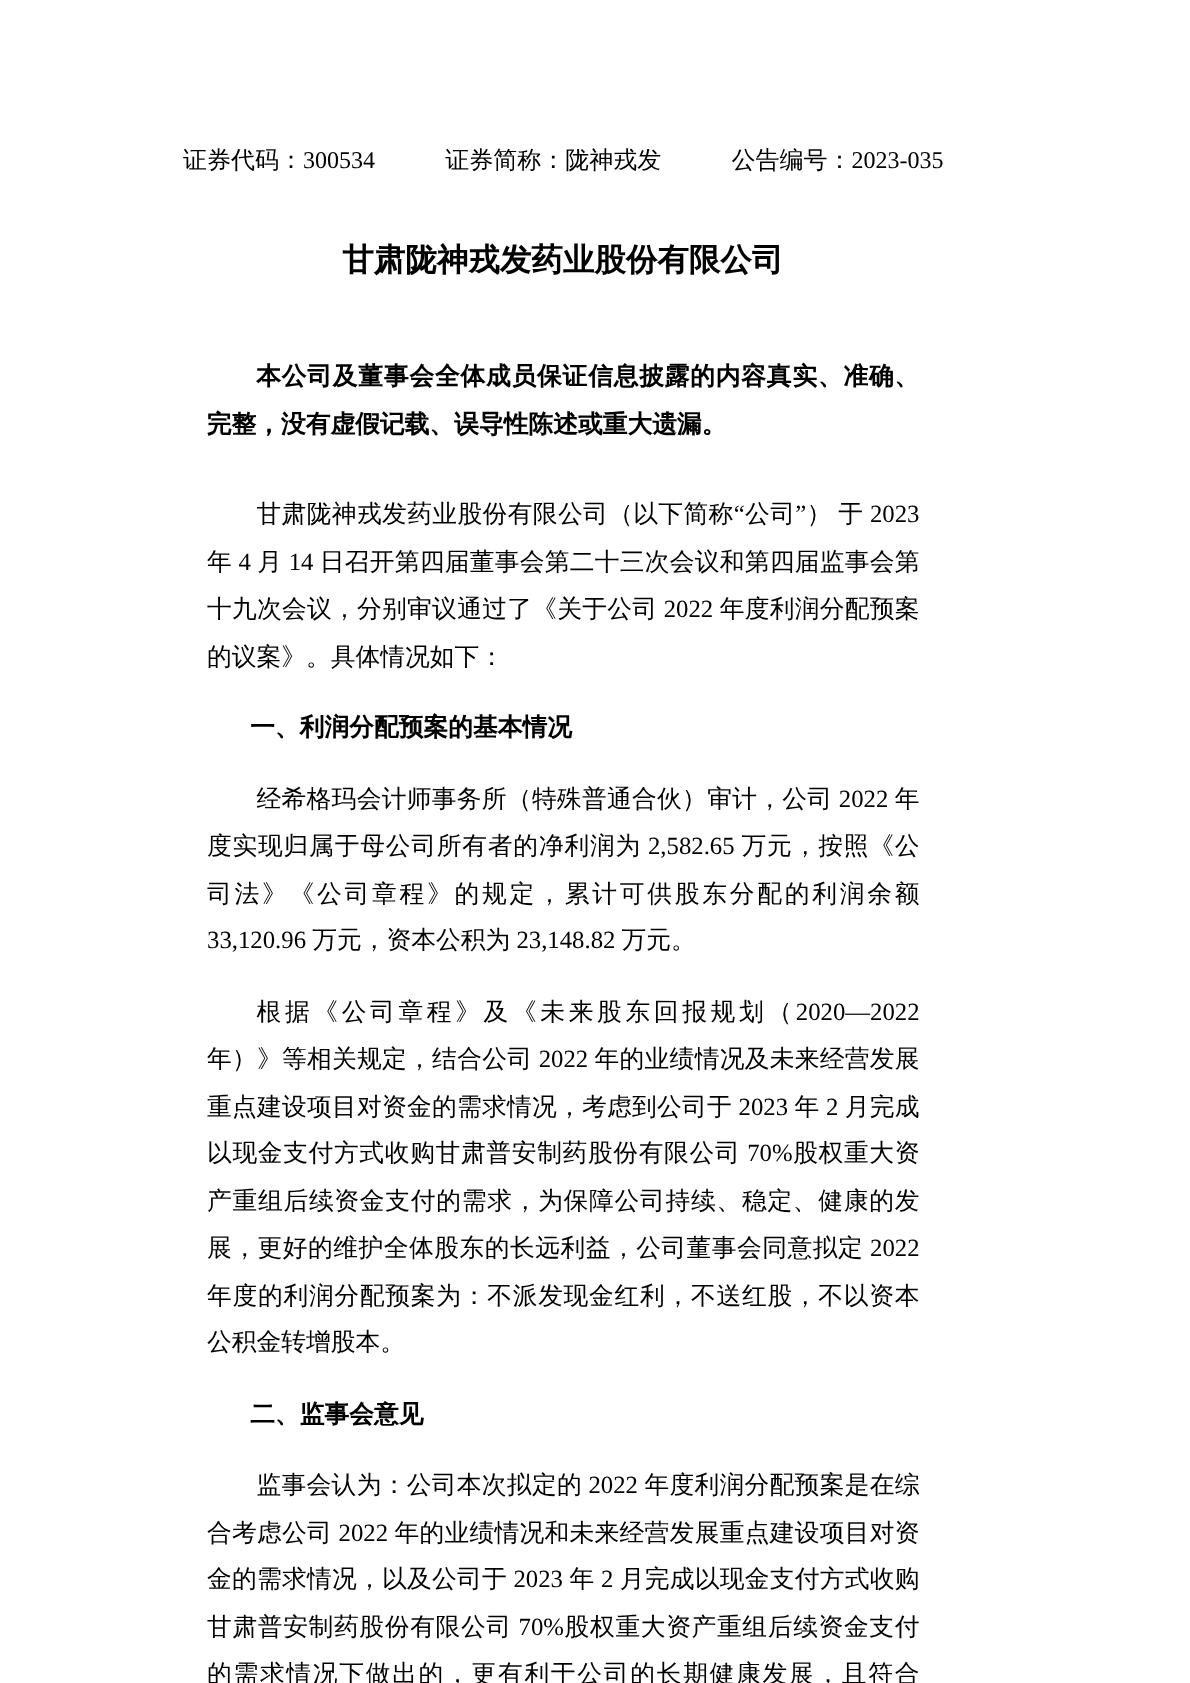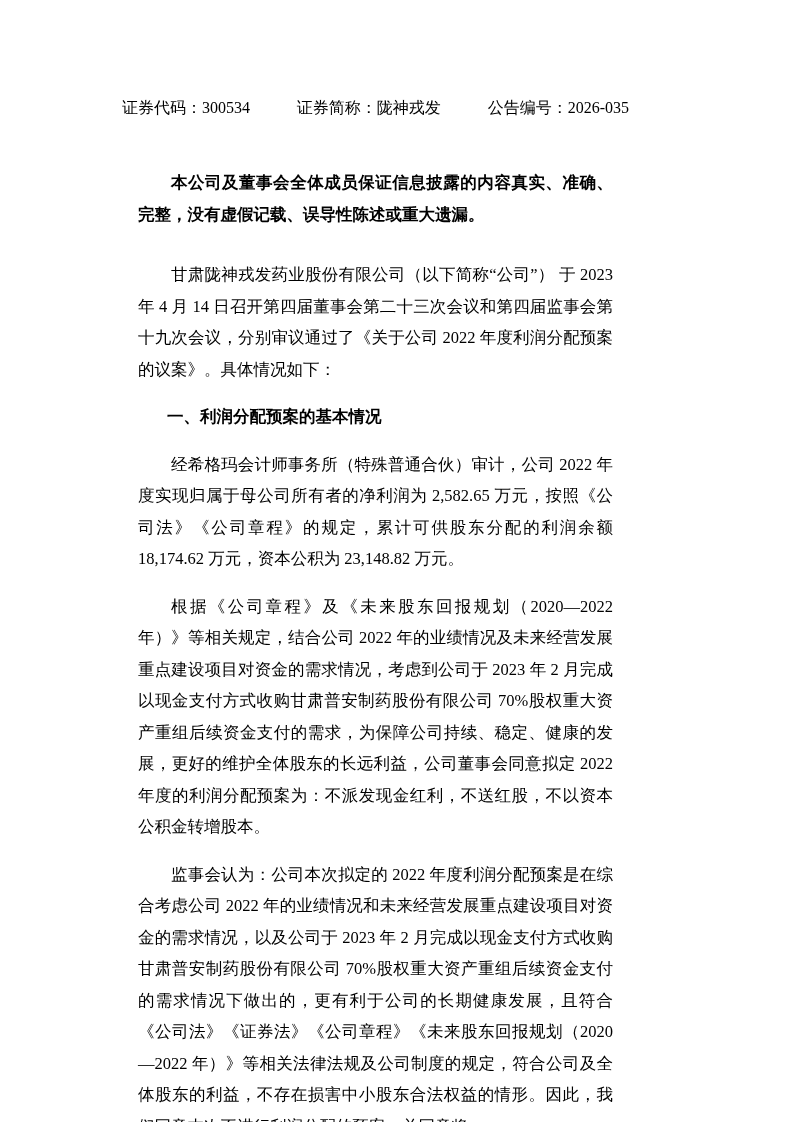--- a/index.html
+++ b/index.html
@@ -60,27 +60,29 @@
   }
 </style>
 </head>
 <body>
 
 <div class="page">
 
   <div class="header-row">
     <span>证券代码：300534</span>
     <span>证券简称：陇神戎发</span>
-    <span>公告编号：2026-035</span>
+    <span>公告编号：2023-035</span>
   </div>
 
+  <div class="doc-title first">甘肃陇神戎发药业股份有限公司</div>
 
   <p class="body-text disclaimer">本公司及董事会全体成员保证信息披露的内容真实、准确、完整，没有虚假记载、误导性陈述或重大遗漏。</p>
 
   <p class="body-text intro">甘肃陇神戎发药业股份有限公司（以下简称“公司”） 于 2023 年 4 月 14 日召开第四届董事会第二十三次会议和第四届监事会第十九次会议，分别审议通过了《关于公司 2022 年度利润分配预案的议案》。具体情况如下：</p>
 
   <div class="section-heading">一、利润分配预案的基本情况</div>
-  <p class="body-text">经希格玛会计师事务所（特殊普通合伙）审计，公司 2022 年度实现归属于母公司所有者的净利润为 2,582.65 万元，按照《公司法》《公司章程》的规定，累计可供股东分配的利润余额 18,174.62 万元，资本公积为 23,148.82 万元。</p>
+  <p class="body-text">经希格玛会计师事务所（特殊普通合伙）审计，公司 2022 年度实现归属于母公司所有者的净利润为 2,582.65 万元，按照《公司法》《公司章程》的规定，累计可供股东分配的利润余额 33,120.96 万元，资本公积为 23,148.82 万元。</p>
   <p class="body-text">根据《公司章程》及《未来股东回报规划（2020—2022 年）》等相关规定，结合公司 2022 年的业绩情况及未来经营发展重点建设项目对资金的需求情况，考虑到公司于 2023 年 2 月完成以现金支付方式收购甘肃普安制药股份有限公司 70%股权重大资产重组后续资金支付的需求，为保障公司持续、稳定、健康的发展，更好的维护全体股东的长远利益，公司董事会同意拟定 2022 年度的利润分配预案为：不派发现金红利，不送红股，不以资本公积金转增股本。</p>
 
+  <div class="section-heading">二、监事会意见</div>
   <p class="body-text">监事会认为：公司本次拟定的 2022 年度利润分配预案是在综合考虑公司 2022 年的业绩情况和未来经营发展重点建设项目对资金的需求情况，以及公司于 2023 年 2 月完成以现金支付方式收购甘肃普安制药股份有限公司 70%股权重大资产重组后续资金支付的需求情况下做出的，更有利于公司的长期健康发展，且符合《公司法》《证券法》《公司章程》《未来股东回报规划（2020—2022 年）》等相关法律法规及公司制度的规定，符合公司及全体股东的利益，不存在损害中小股东合法权益的情形。因此，我们同意本次不进行利润分配的预案，并同意将</p>
 
 </div>
 
 </body></html>

